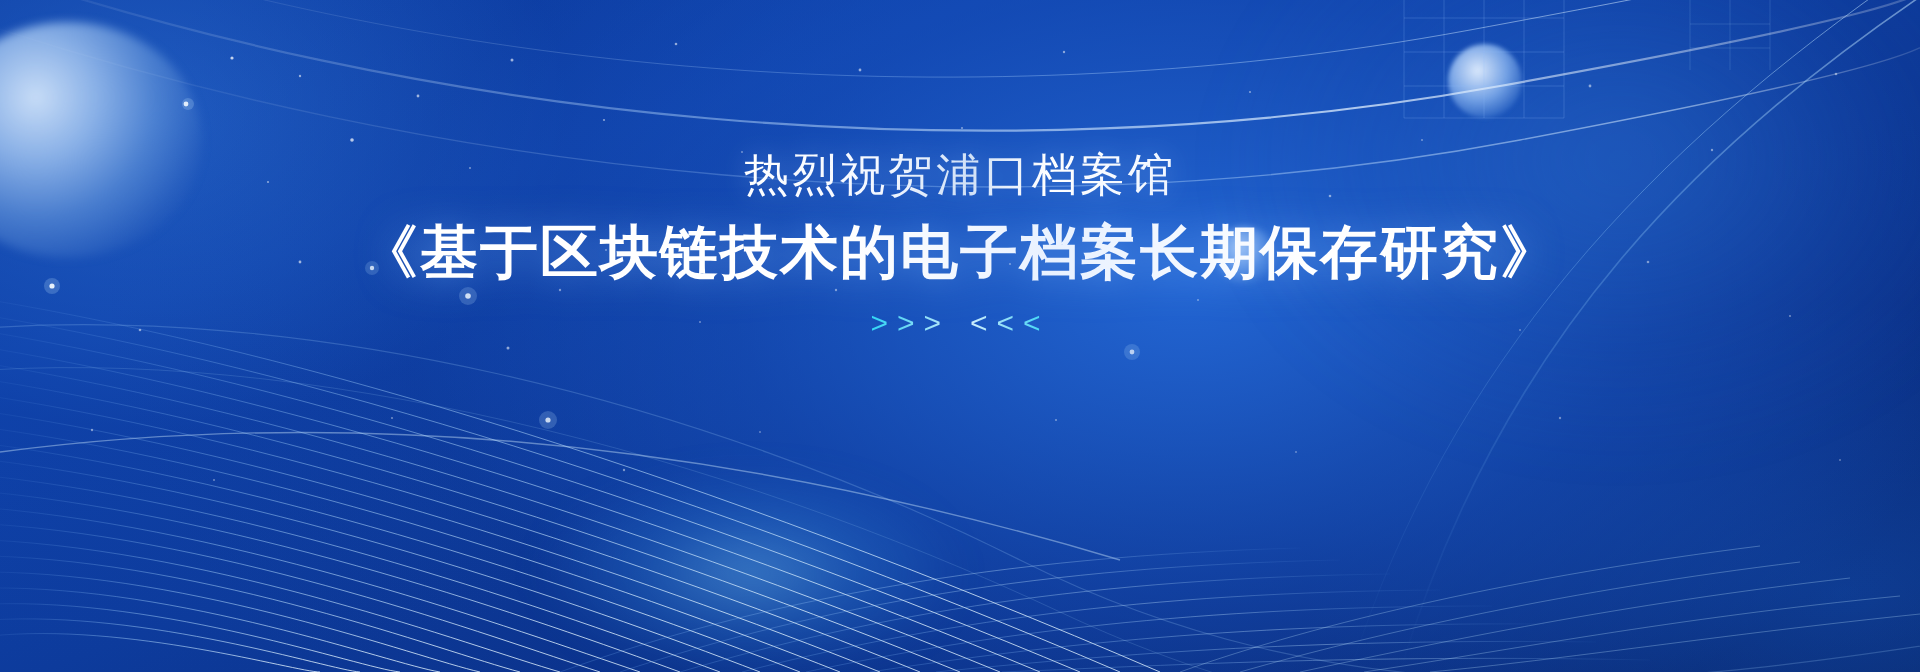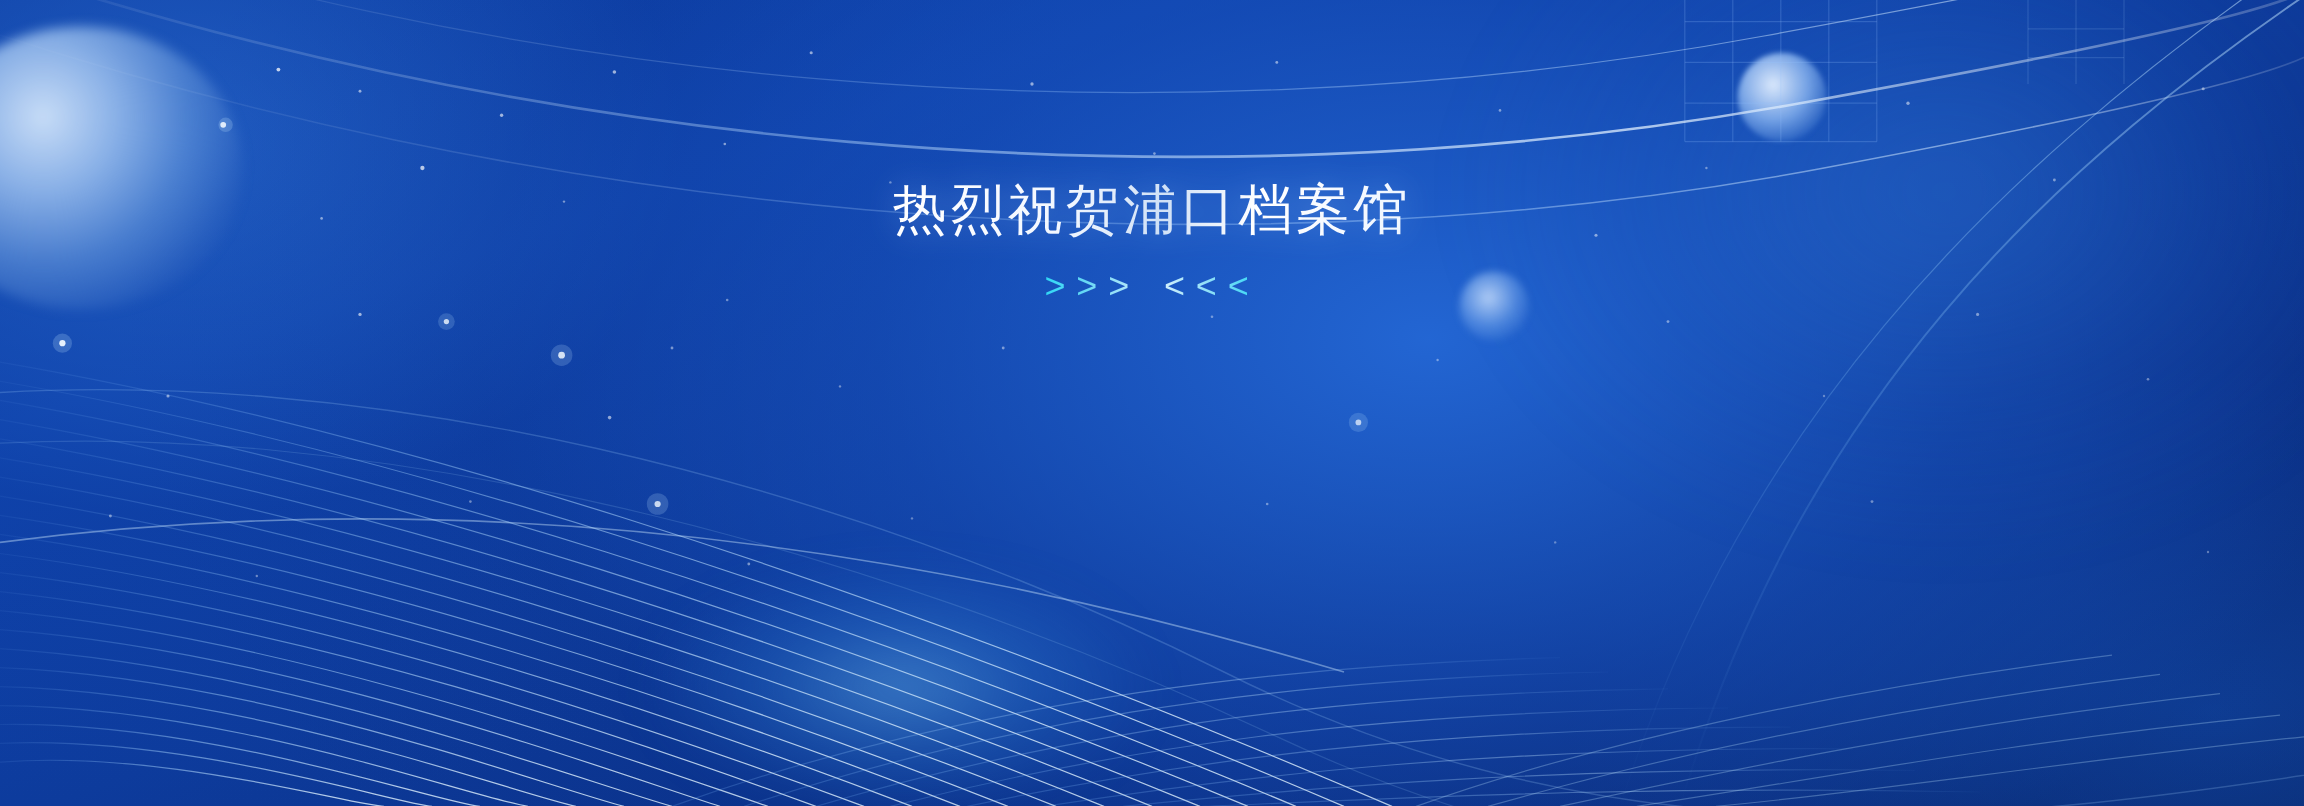--- a/index.html
+++ b/index.html
@@ -242,19 +242,20 @@
       <circle cx="52" cy="286" r="8" opacity=".22"></circle>
       <circle cx="468" cy="296" r="9" opacity=".20"></circle>
       <circle cx="548" cy="420" r="9" opacity=".20"></circle>
       <circle cx="1132" cy="352" r="8" opacity=".18"></circle>
       <circle cx="372" cy="268" r="7" opacity=".18"></circle>
     </g>
   </svg>
 
   <div id="copy">
     <div id="l1">热烈祝贺浦口档案馆</div>
+    <div id="l2">《基于区块链技术的电子档案长期保存研究》</div>
     <div id="l3">
       <span class="chev l">&gt;&gt;&gt;</span>
       <span class="chev r">&lt;&lt;&lt;</span>
     </div>
   </div>
 
 </div>
 
 </body></html>

